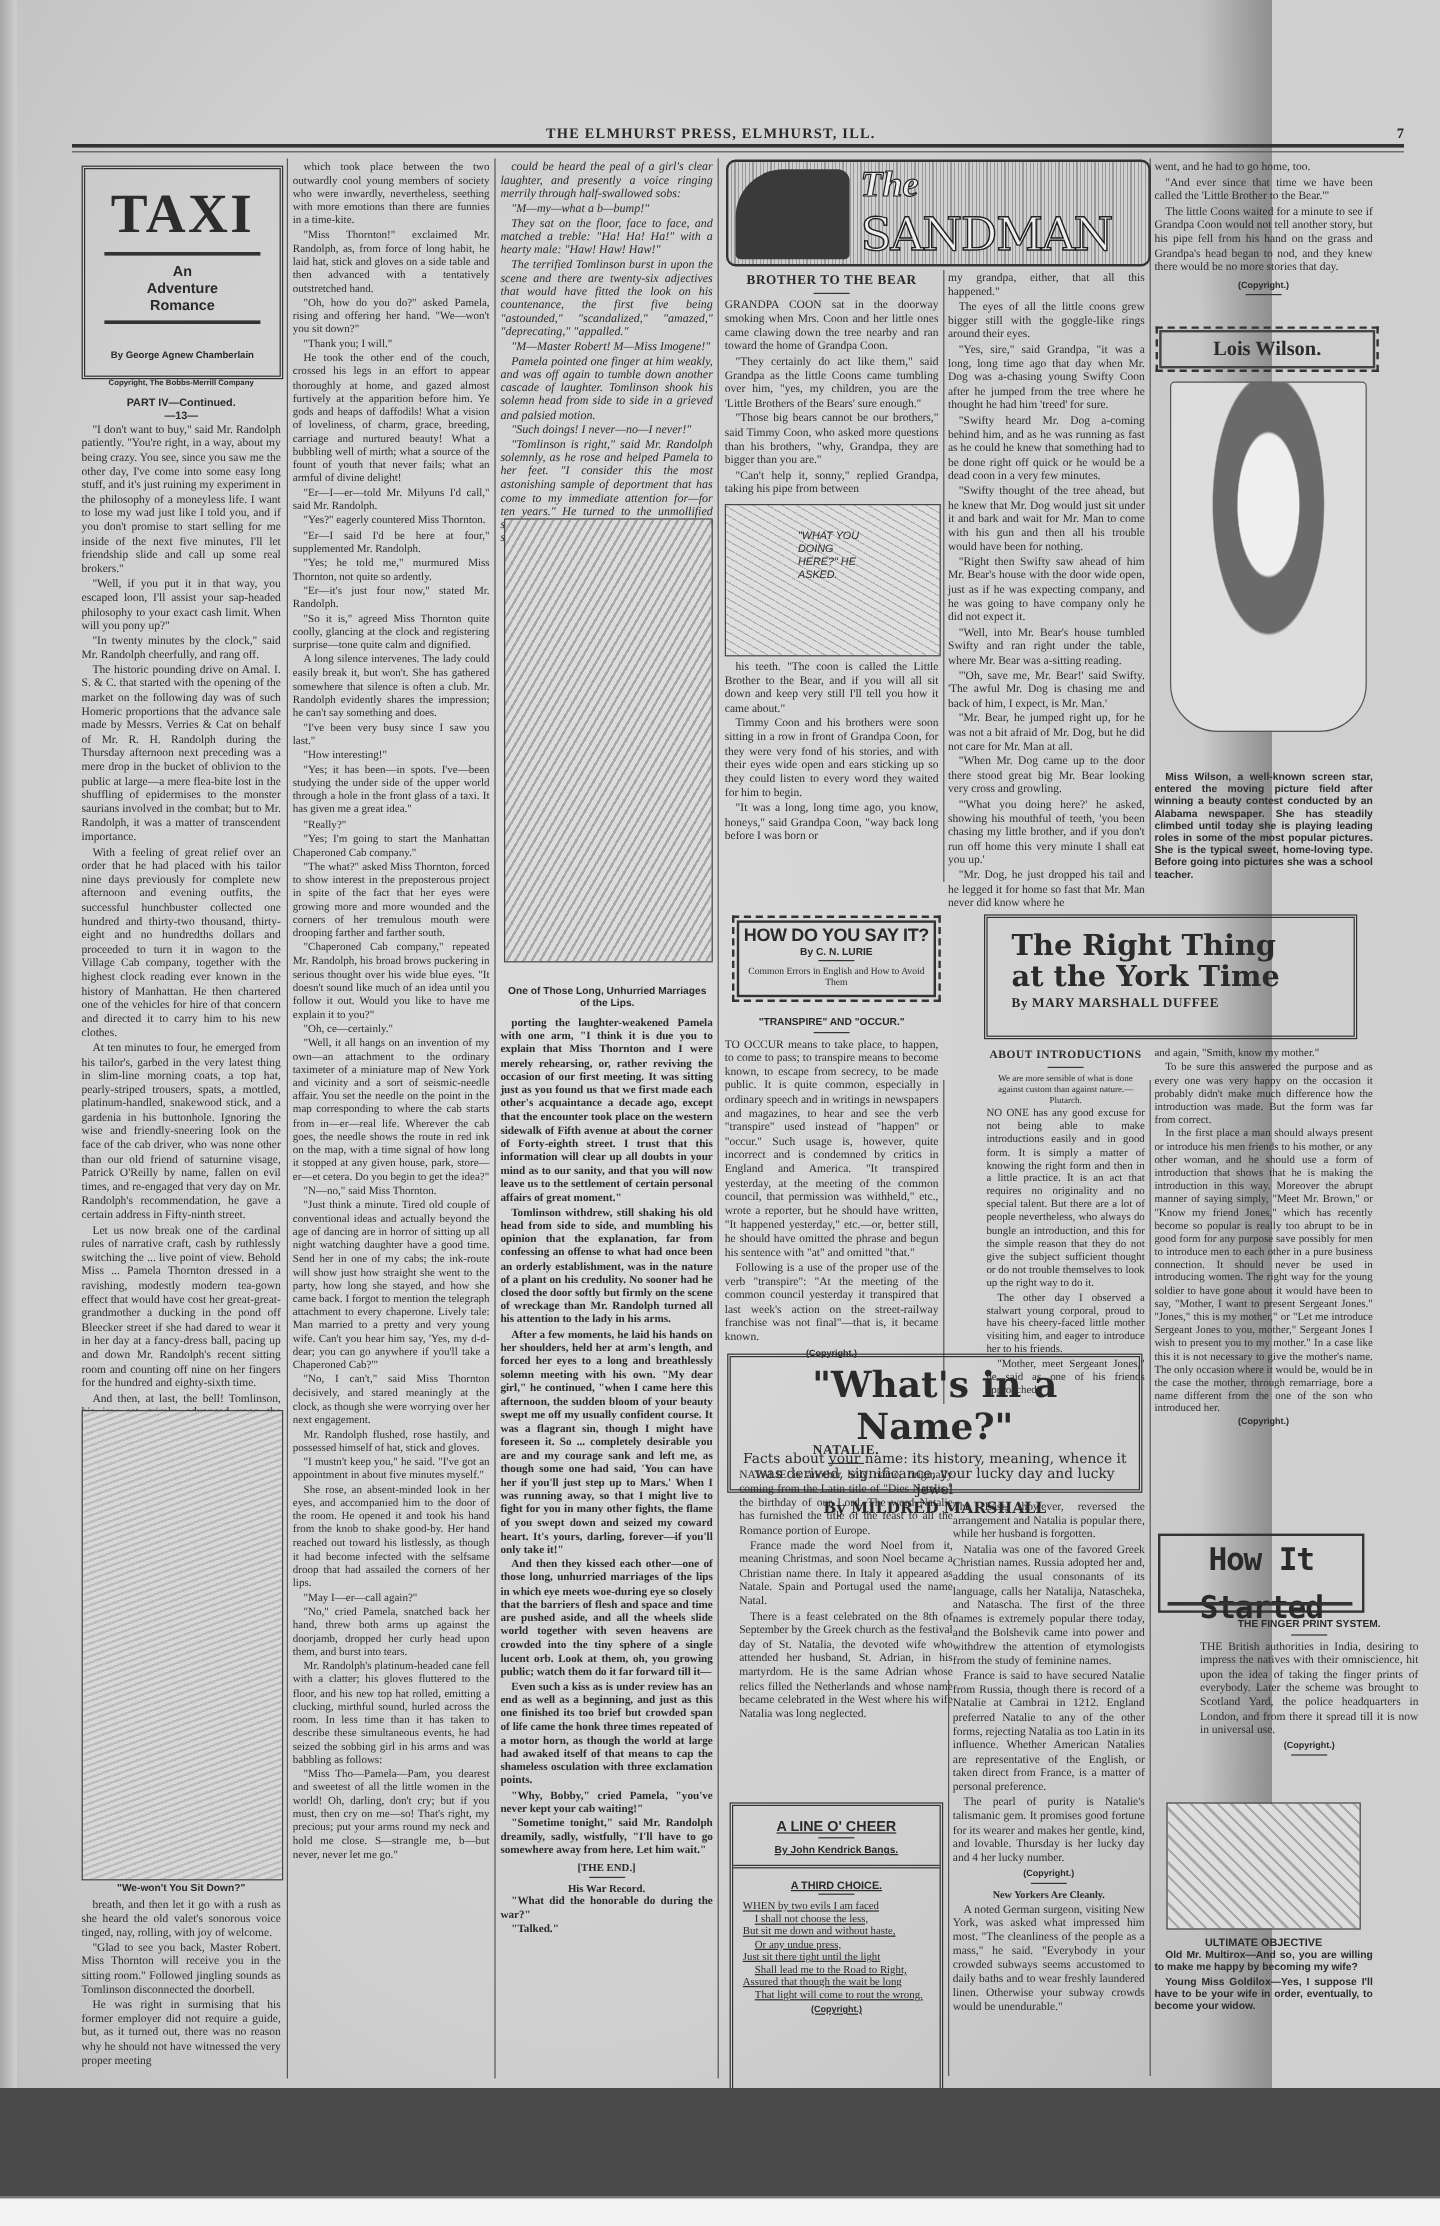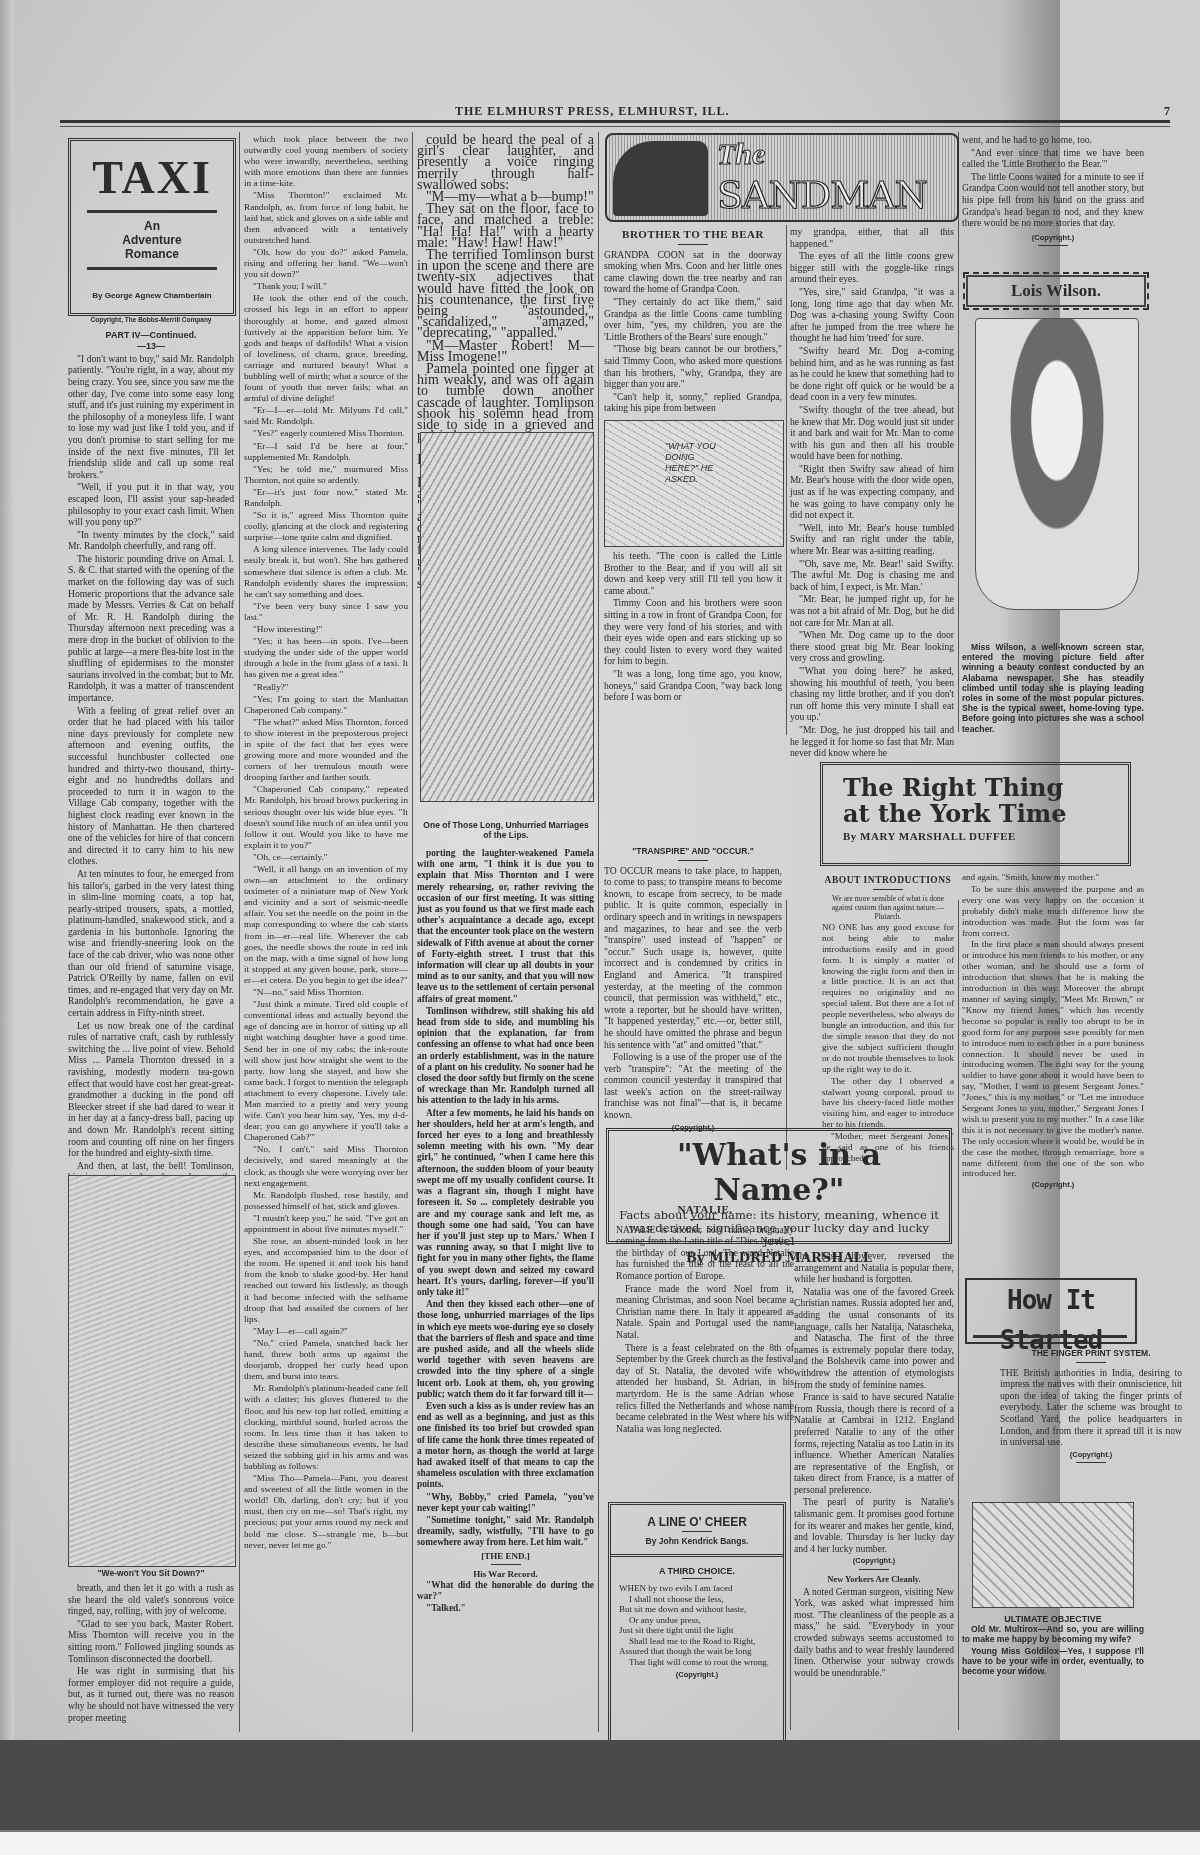--- a/index.html
+++ b/index.html
@@ -47,21 +47,21 @@
   .heading { text-align: center; font-weight: bold; font-size: 11px; letter-spacing: .5px; margin: 3px 0; }
   .short-rule { width: 30px; height: 1px; background:#333; margin: 2px auto 4px; }
 
   .boxed { position: absolute; border: 3px double #333; text-align: center; }
   .zigzag { border: 2px dashed #333; outline: 2px solid #333; outline-offset: -6px; }
   .headline-big { font-family: "DejaVu Serif", serif; font-weight: bold; }
 
   .lois-box { position: absolute; left: 963px; top: 272px; width: 182px; height: 34px; border: 2px dashed #333; outline: 2px solid #444; outline-offset: -5px; text-align: center; font-weight: bold; font-size: 17px; line-height: 34px; font-family: "Liberation Serif", serif; }
   .photo { position: absolute; background: radial-gradient(ellipse at 50% 35%, #efefef 0 22%, #6a6a6a 23% 40%, #ddd 41%); border-radius: 4px 4px 40px 40px; border: 1px solid #555; }
 
-  .cheer-box { position: absolute; left: 608px; top: 1502px; width: 172px; height: 250px; border: 3px double #333; }
+  .cheer-box { position: absolute; left: 608px; top: 1502px; width: 172px; height: 250px; border: 3px double #333; text-decoration: underline; }
   .hist-box { position: absolute; left: 965px; top: 1278px; width: 168px; height: 62px; border: 2px solid #333; text-align: center; }
   .hist-title { font-family: "DejaVu Sans Mono", monospace; font-weight: bold; font-size: 26px; letter-spacing: -1px; line-height: 40px; }
 </style>
 </head>
 <body>
 
 <div class="page">
   <div class="scan-edge-left"></div>
   <div class="scan-edge-right"></div>
 
@@ -138,21 +138,21 @@
     <p>"No, I can't," said Miss Thornton decisively, and stared meaningly at the clock, as though she were worrying over her next engagement.</p>
     <p>Mr. Randolph flushed, rose hastily, and possessed himself of hat, stick and gloves.</p>
     <p>"I mustn't keep you," he said. "I've got an appointment in about five minutes myself."</p>
     <p>She rose, an absent-minded look in her eyes, and accompanied him to the door of the room. He opened it and took his hand from the knob to shake good-by. Her hand reached out toward his listlessly, as though it had become infected with the selfsame droop that had assailed the corners of her lips.</p>
     <p>"May I—er—call again?"</p>
     <p>"No," cried Pamela, snatched back her hand, threw both arms up against the doorjamb, dropped her curly head upon them, and burst into tears.</p>
     <p>Mr. Randolph's platinum-headed cane fell with a clatter; his gloves fluttered to the floor, and his new top hat rolled, emitting a clucking, mirthful sound, hurled across the room. In less time than it has taken to describe these simultaneous events, he had seized the sobbing girl in his arms and was babbling as follows:</p>
     <p>"Miss Tho—Pamela—Pam, you dearest and sweetest of all the little women in the world! Oh, darling, don't cry; but if you must, then cry on me—so! That's right, my precious; put your arms round my neck and hold me close. S—strangle me, b—but never, never let me go."</p>
   </div>
 
-  <div class="col" style="left:417px;top:134px;width:177px;font-size:14px;line-height:11.2px;">
+  <div class="col" style="left:417px;top:134px;width:177px;font-size:10px;line-height:11.2px;font-style:italic;">
     <p>could be heard the peal of a girl's clear laughter, and presently a voice ringing merrily through half-swallowed sobs:</p>
     <p>"M—my—what a b—bump!"</p>
     <p>They sat on the floor, face to face, and matched a treble: "Ha! Ha! Ha!" with a hearty male: "Haw! Haw! Haw!"</p>
     <p>The terrified Tomlinson burst in upon the scene and there are twenty-six adjectives that would have fitted the look on his countenance, the first five being "astounded," "scandalized," "amazed," "deprecating," "appalled."</p>
     <p>"M—Master Robert! M—Miss Imogene!"</p>
     <p>Pamela pointed one finger at him weakly, and was off again to tumble down another cascade of laughter. Tomlinson shook his solemn head from side to side in a grieved and palsied motion.</p>
     <p>"Such doings! I never—no—I never!"</p>
     <p>"Tomlinson is right," said Mr. Randolph solemnly, as he rose and helped Pamela to her feet. "I consider this the most astonishing sample of deportment that has come to my immediate attention for—for ten years." He turned to the unmollified servitor, "Tomlinson," he continued, still sup-</p>
   </div>
   <div class="illus" style="left:420px;top:432px;width:172px;height:368px;background:repeating-linear-gradient(120deg,#dcdcdc 0 4px,#a9a9a9 4px 6px);"></div>
@@ -216,20 +216,26 @@
   </div>
 
   <div class="lois-box">
     <span>Lois Wilson.</span>
   </div>
   <div class="photo" style="left:975px;top:318px;width:162px;height:290px;"></div>
   <div class="col" style="left:962px;top:642px;width:182px;font-family:Liberation Sans, sans-serif;font-weight:bold;font-size:8.6px;line-height:10.2px;">
     <p>Miss Wilson, a well-known screen star, entered the moving picture field after winning a beauty contest conducted by an Alabama newspaper. She has steadily climbed until today she is playing leading roles in some of the most popular pictures. She is the typical sweet, home-loving type. Before going into pictures she was a school teacher.</p>
   </div>
 
+  <div class="boxed zigzag" style="left:610px;top:763px;width:170px;height:68px;">
+    <div style="font-family:'Liberation Sans',sans-serif;font-size:15px;font-weight:bold;margin-top:6px;letter-spacing:-.3px;">HOW DO YOU SAY IT?</div>
+    <div style="font-family:'Liberation Sans',sans-serif;font-size:8.5px;font-weight:bold;">By C. N. LURIE</div>
+    <div class="short-rule"></div>
+    <div style="font-size:8px;line-height:9px;padding:0 6px;">Common Errors in English and How to Avoid Them</div>
+  </div>
   <div class="col" style="left:604px;top:846px;width:178px;">
     <div class="small-center" style="font-size:8.5px">"TRANSPIRE" AND "OCCUR."</div>
     <div class="short-rule"></div>
     <p style="text-indent:0">TO OCCUR means to take place, to happen, to come to pass; to transpire means to become known, to escape from secrecy, to be made public. It is quite common, especially in ordinary speech and in writings in newspapers and magazines, to hear and see the verb "transpire" used instead of "happen" or "occur." Such usage is, however, quite incorrect and is condemned by critics in England and America. "It transpired yesterday, at the meeting of the common council, that permission was withheld," etc., wrote a reporter, but he should have written, "It happened yesterday," etc.—or, better still, he should have omitted the phrase and begun his sentence with "at" and omitted "that."</p>
     <p>Following is a use of the proper use of the verb "transpire": "At the meeting of the common council yesterday it transpired that last week's action on the street-railway franchise was not final"—that is, it became known.</p>
     <div class="small-center" style="font-size:7.5px">(Copyright.)</div>
   </div>
 
   <div class="boxed" style="left:820px;top:762px;width:305px;height:98px;border:3px double #333;text-align:left;">
     <div class="headline-big" style="font-size:24px;line-height:26px;margin:10px 0 0 20px;">The Right Thing</div>

